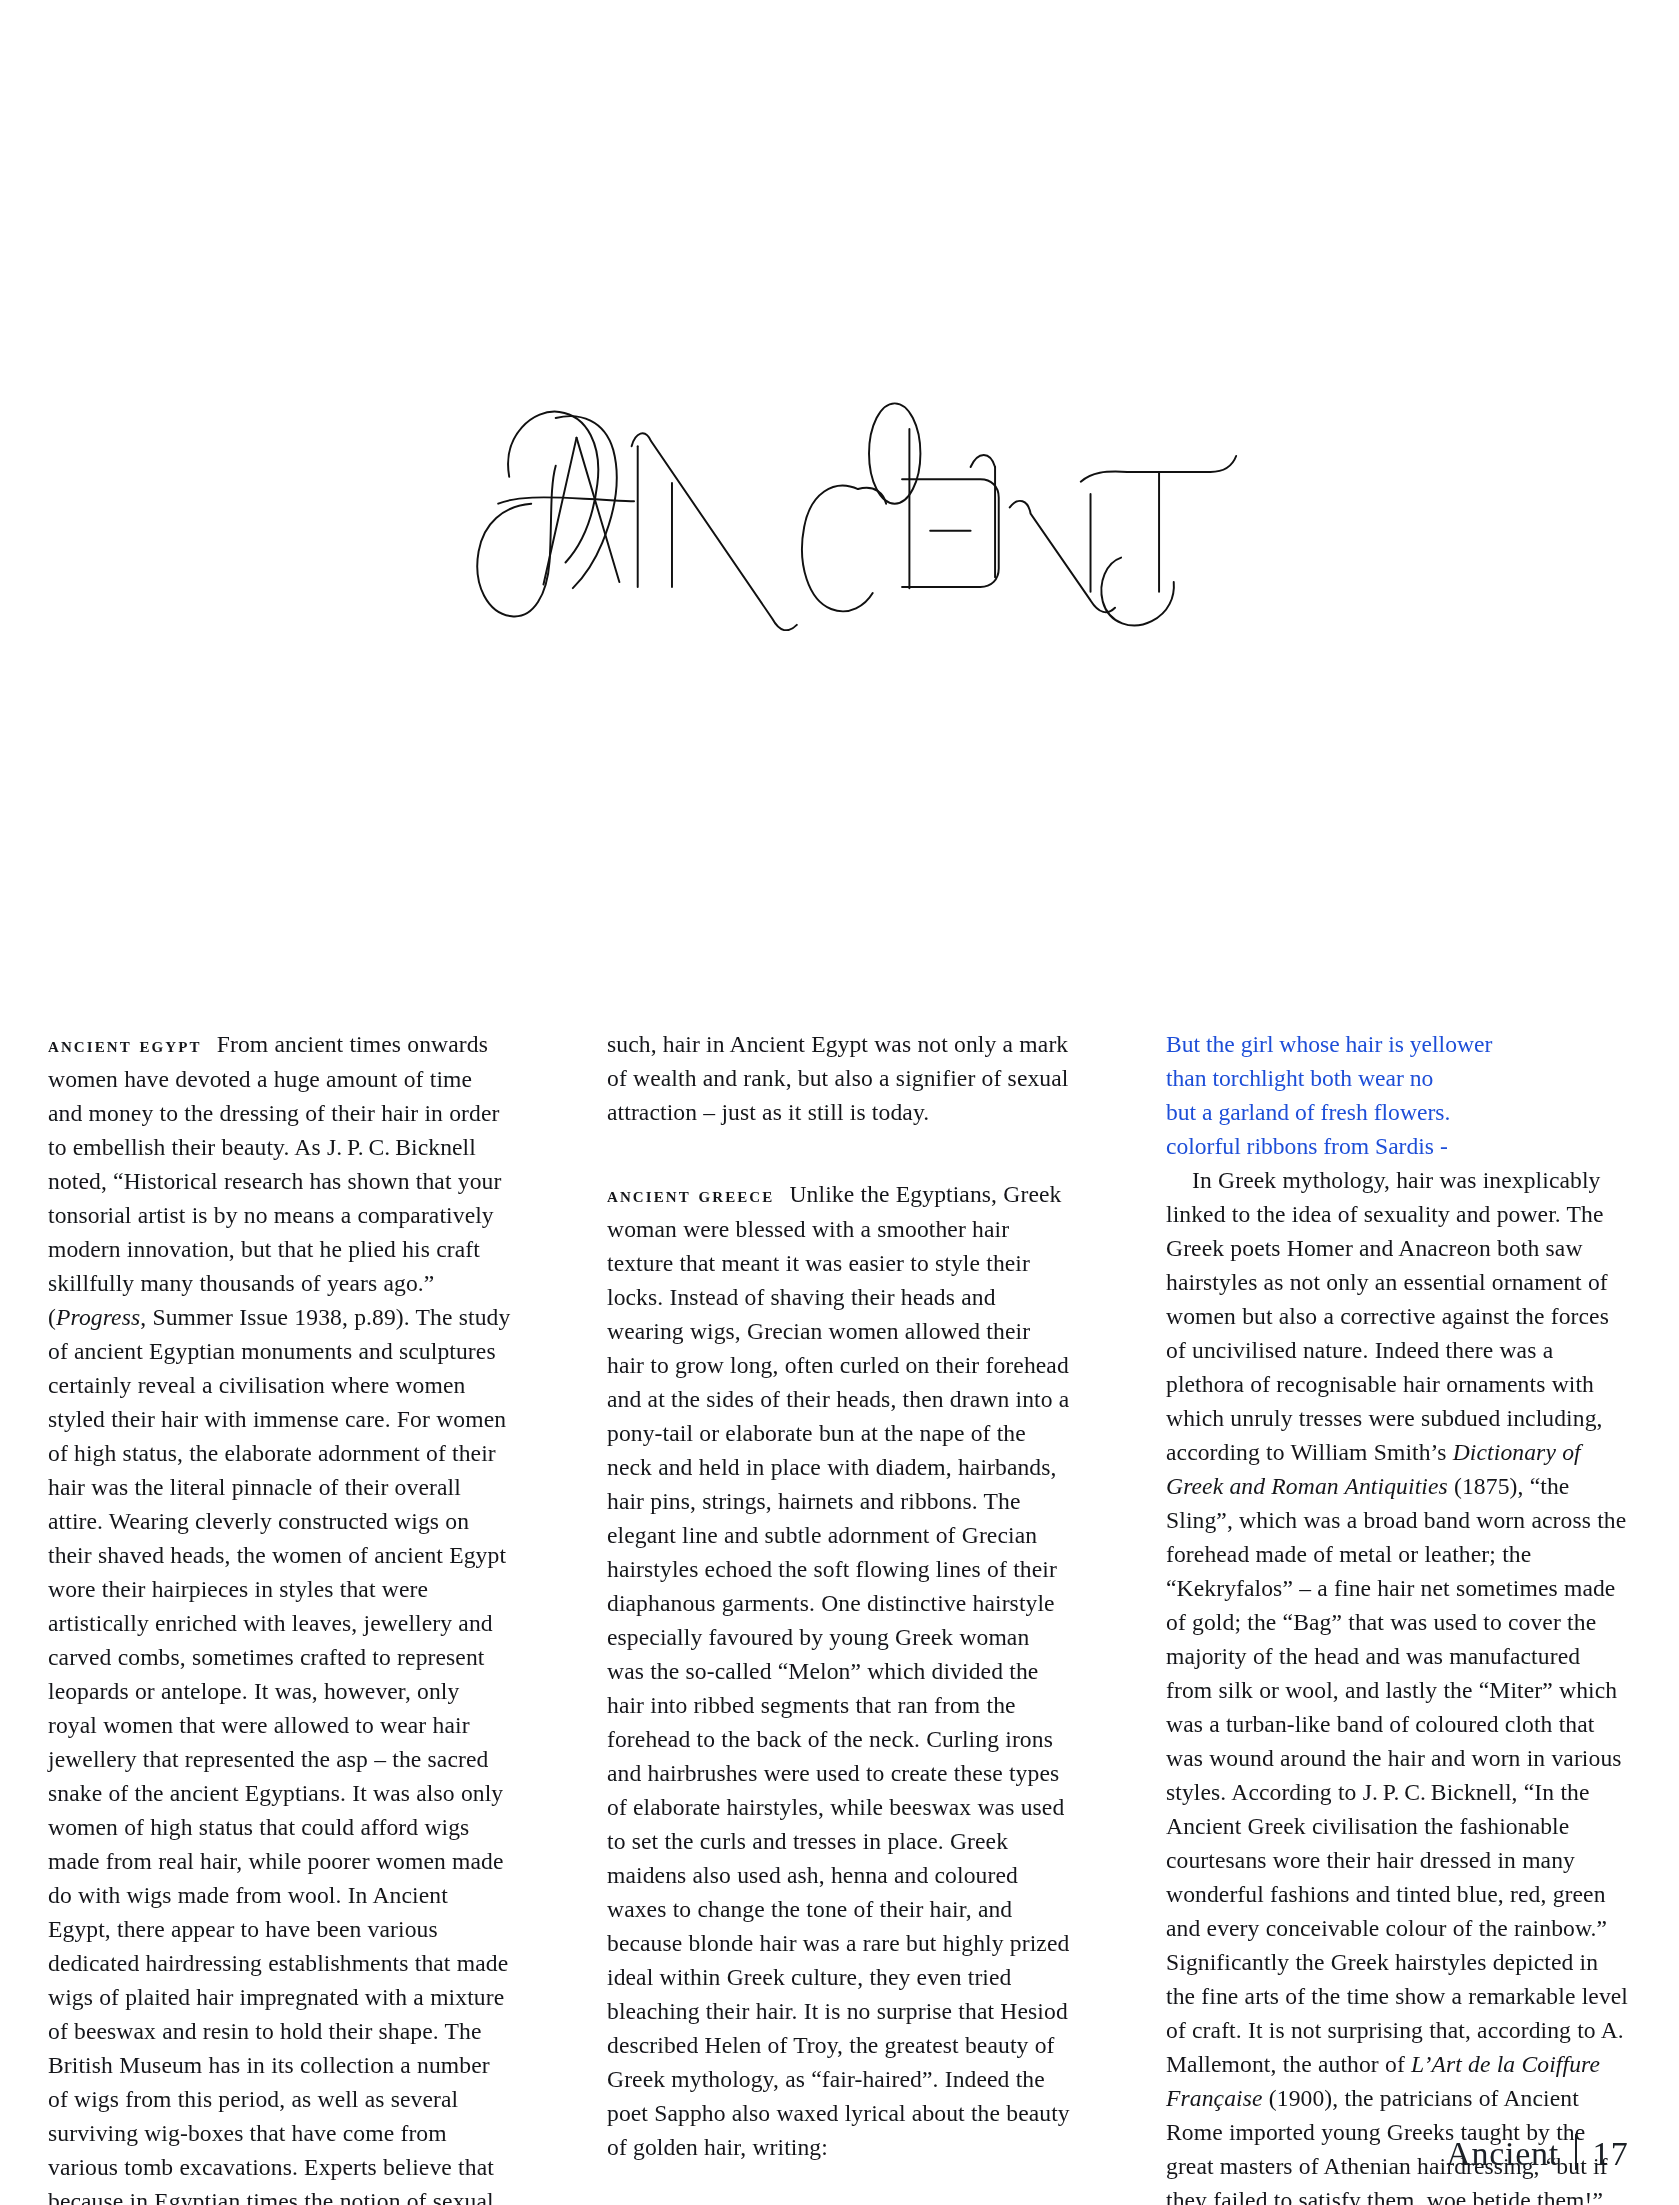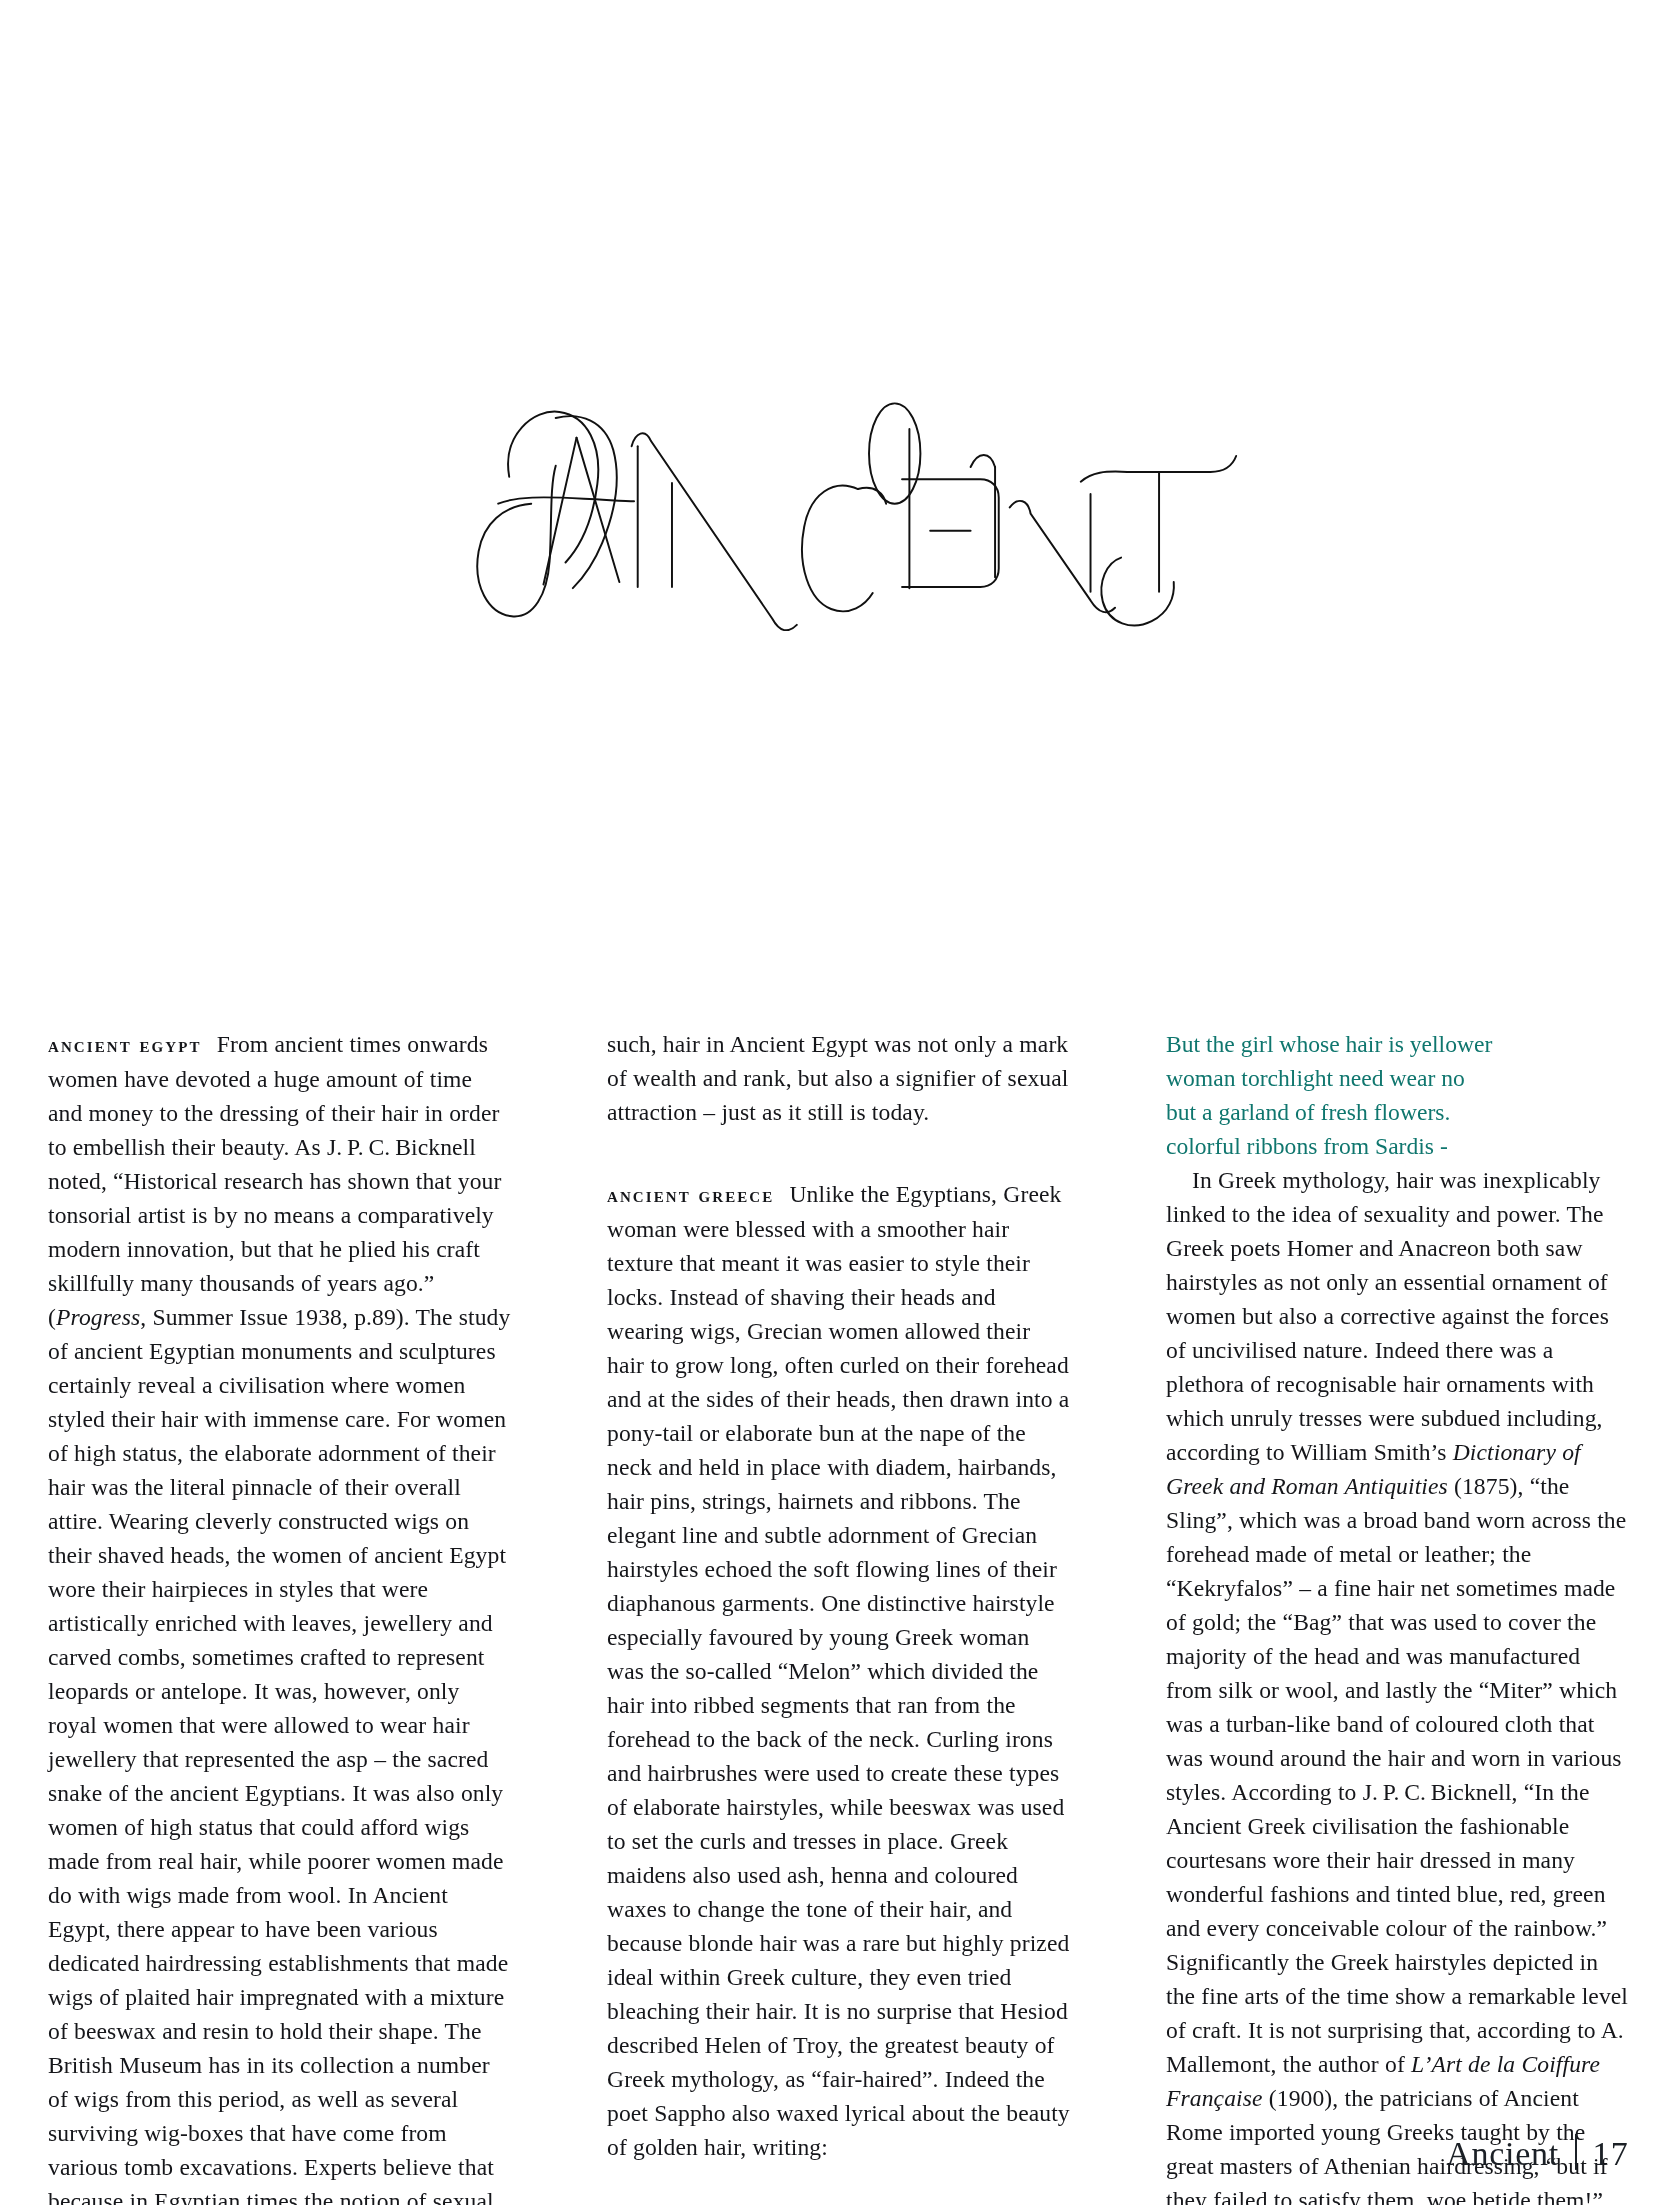--- a/index.html
+++ b/index.html
@@ -97,21 +97,21 @@
 
   em, .ital {
   }
 
   
   .verse {
     margin: 36px 0 0 0;
     padding-left: 26px;
     font-size: 23.6px;
     line-height: 34px;
-    color: #0f766e;
+    color: #1d4ed8;
   }
   .verse .vline {
     display: block;
     white-space: pre;
   }
   .verse.no-indent {
     padding-left: 0;
   }
 
   
@@ -201,21 +201,21 @@
 
       <div class="verse">
         <span class="vline">My mother always said</span>
 
       </div>
     </div>
 
     <div class="col col-3">
       <div class="verse top no-indent">
         <span class="vline">But the girl whose hair is yellower</span>
-        <span class="vline">woman torchlight need wear no</span>
+        <span class="vline">than torchlight both wear no</span>
         <span class="vline">but a garland of fresh flowers.</span>
         <span class="vline">colorful ribbons from Sardis -</span>
       </div>
 
       <p class="body indent">
         <span>In Greek mythology, hair was inexplicably linked to the idea of sexuality and power. The Greek poets Homer and Anacreon both saw hairstyles as not only an essential ornament of women but also a corrective against the forces of uncivilised nature. Indeed there was a plethora of recognisable hair ornaments with which unruly tresses were subdued including, according to William Smith’s </span><em>Dictionary of Greek and Roman Antiquities</em><span> (1875), “the Sling”, which was a broad band worn across the forehead made of metal or leather; the “Kekryfalos” – a fine hair net sometimes made of gold; the “Bag” that was used to cover the majority of the head and was manufactured from silk or wool, and lastly the “Miter” which was a turban-like band of coloured cloth that was wound around the hair and worn in various styles. According to J. P. C. Bicknell, “In the Ancient Greek civilisation the fashionable courtesans wore their hair dressed in many wonderful fashions and tinted blue, red, green and every conceivable colour of the rainbow.” Significantly the Greek hairstyles depicted in the fine arts of the time show a remarkable level of craft. It is not surprising that, according to A. Mallemont, the author of </span><em>L’Art de la Coiffure Française</em><span> (1900), the patricians of Ancient Rome imported young Greeks taught by the great masters of Athenian hairdressing, “but if they failed to satisfy them, woe betide them!”</span>
       </p>
     </div>
 
   </div>

